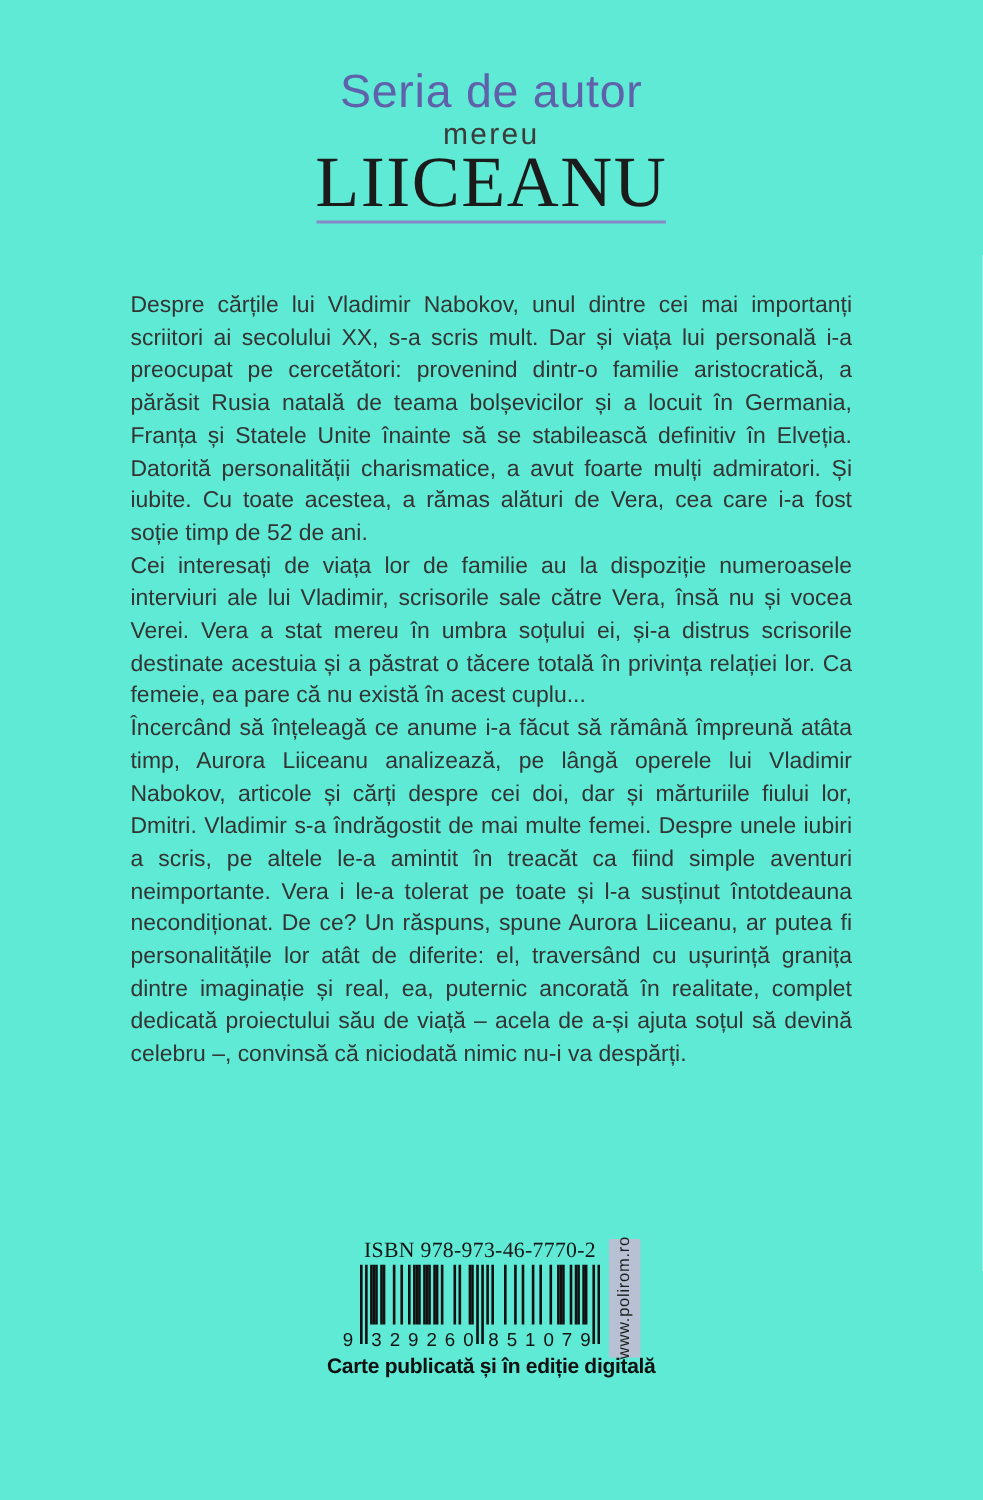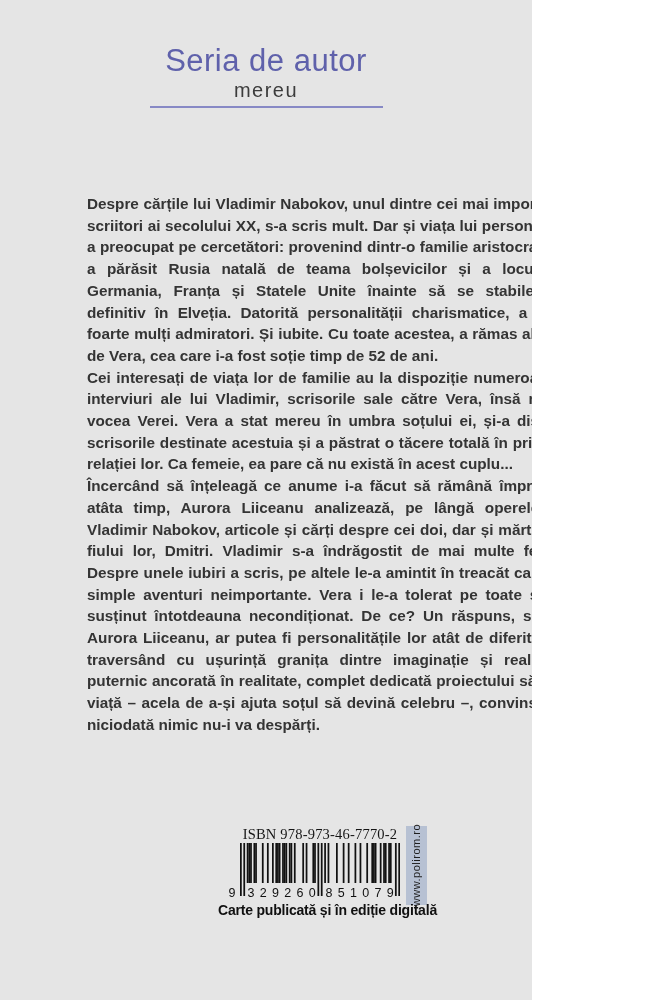--- a/index.html
+++ b/index.html
@@ -1,30 +1,30 @@
 <!DOCTYPE html>
 <html lang="ro"><head>
 <meta charset="utf-8">
 <style>
   html,body{margin:0;padding:0;}
   body{width:655px;height:1000px;background:#ffffff;font-family:"Liberation Sans",sans-serif;}
-  .cover{position:relative;width:532px;height:1000px;background:#e5e5e5;overflow:hidden;}
+  .cover{position:relative;width:655px;height:1000px;background:#5eead4;overflow:hidden;}
 
   
   .masthead{padding-top:42px;text-align:center;}
   .seria{font-family:"Liberation Sans",sans-serif;font-size:31px;line-height:38px;
          color:#5f61ab;letter-spacing:.5px;}
   .aurora{font-size:20px;line-height:21px;color:#3c3c3c;letter-spacing:1.5px;}
   .liiceanu{font-family:"Liberation Serif",serif;font-size:48px;line-height:41px;
             color:#1b1b1b;letter-spacing:1px;}
   .rule{width:233px;height:2px;background:#8789c5;margin:5px auto 0;}
 
   
   .blurb{position:absolute;left:87px;top:193px;width:481px;text-align:justify;
-         font-size:15.3px;line-height:21.7px;color:#343434;font-weight:bold;}
+         font-size:15.3px;line-height:21.7px;color:#343434;}
   .blurb p{margin:0;padding:0;}
 
   
   .footer-block{position:absolute;top:826px;left:0;width:655px;display:flex;
                 justify-content:center;align-items:flex-start;}
   .barcode-unit{width:172px;}
   .isbn-label{margin-left:11px;width:161px;text-align:center;
               font-family:Liberation Serif, serif;font-size:14.5px;line-height:16px;
               color:#151515;white-space:nowrap;letter-spacing:.2px;}
   .barcode{position:relative;width:172px;height:54px;margin-top:1px;}
@@ -44,20 +44,21 @@
            font-size:14px;letter-spacing:-.2px;color:#101010;}
 </style>
 </head>
 <body>
 
 <div class="cover">
 
   <header class="masthead">
     <div class="seria" style="color: rgb(95, 97, 171);">Seria de autor</div>
     <div class="aurora">mereu</div>
+    <div class="liiceanu">LIICEANU</div>
     <div class="rule" style="background: rgb(135, 137, 197);"></div>
   </header>
 
   <main class="blurb">
     <p>Despre cărțile lui Vladimir Nabokov, unul dintre cei mai importanți scriitori ai secolului XX, s-a scris mult. Dar și viața lui personală i-a preocupat pe cercetători: provenind dintr-o familie aristocratică, a părăsit Rusia natală de teama bolșevicilor și a locuit în Germania, Franța și Statele Unite înainte să se stabilească definitiv în Elveția. Datorită personalității charismatice, a avut foarte mulți admiratori. Și iubite. Cu toate acestea, a rămas alături de Vera, cea care i-a fost soție timp de 52 de ani.</p>
     <p>Cei interesați de viața lor de familie au la dispoziție numeroasele interviuri ale lui Vladimir, scrisorile sale către Vera, însă nu și vocea Verei. Vera a stat mereu în umbra soțului ei, și-a distrus scrisorile destinate acestuia și a păstrat o tăcere totală în privința relației lor. Ca femeie, ea pare că nu există în acest cuplu...</p>
     <p>Încercând să înțeleagă ce anume i-a făcut să rămână împreună atâta timp, Aurora Liiceanu analizează, pe lângă operele lui Vladimir Nabokov, articole și cărți despre cei doi, dar și mărturiile fiului lor, Dmitri. Vladimir s-a îndrăgostit de mai multe femei. Despre unele iubiri a scris, pe altele le-a amintit în treacăt ca fiind simple aventuri neimportante. Vera i le-a tolerat pe toate și l-a susținut întotdeauna necondiționat. De ce? Un răspuns, spune Aurora Liiceanu, ar putea fi personalitățile lor atât de diferite: el, traversând cu ușurință granița dintre imaginație și real, ea, puternic ancorată în realitate, complet dedicată proiectului său de viață – acela de a-și ajuta soțul să devină celebru –, convinsă că niciodată nimic nu-i va despărți.</p>
   </main>
 
   <div class="footer-block">

